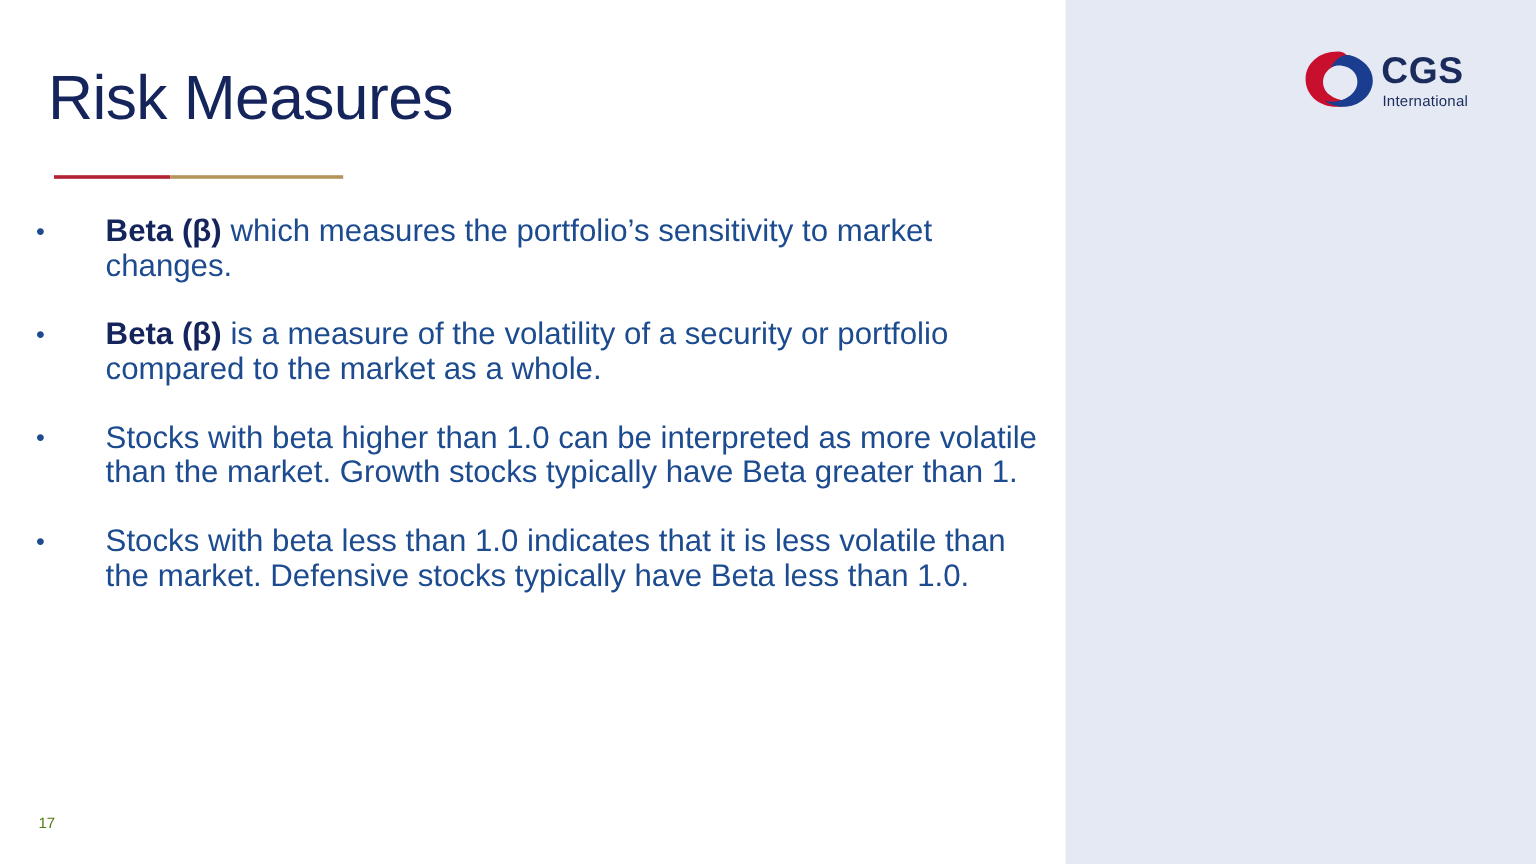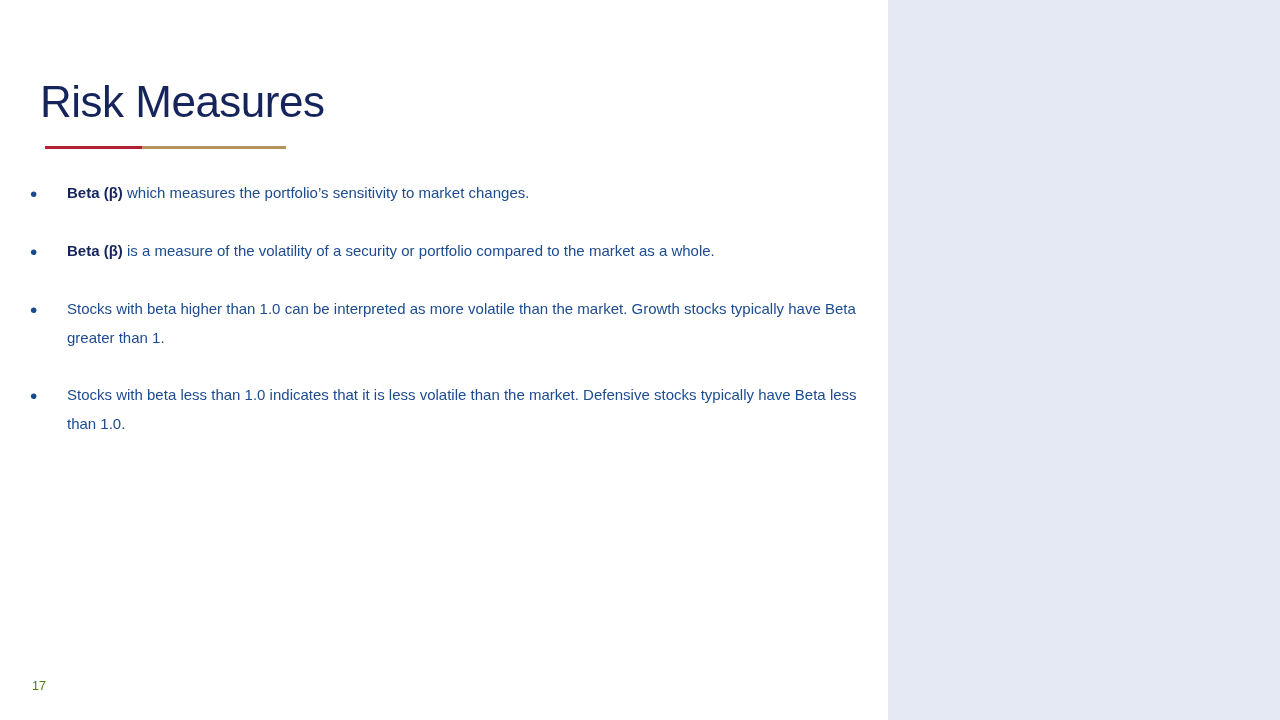--- a/index.html
+++ b/index.html
@@ -56,26 +56,25 @@
     left: 67px;
     top: 37px;
     color: #1a2b5c;
     font-size: 12.5px;
     letter-spacing: 0.2px;
   }
   .title {
     position: absolute;
     left: 40px;
     top: 50px;
-    font-size: 44px;
+    font-size: 52px;
     color: #15255c;
     font-weight: normal;
     letter-spacing: -0.5px;
     line-height: 64px;
-    margin-top: 20px;
   }
   .rule {
     position: absolute;
     left: 45px;
     top: 146px;
     width: 241px;
     height: 3px;
   }
   .rule .seg-red {
     position: absolute;
@@ -108,42 +107,51 @@
     width: 37px;
     flex: 0 0 37px;
     color: #1d4b8f;
     font-size: 21px;
     line-height: 29px;
     padding-top: 1px;
   }
   .bullet .text {
     flex: 1;
     color: #1d4b8f;
-    font-size: 15px;
+    font-size: 26px;
     line-height: 29px;
+    margin-left: 21px;
   }
   .bullet .text b {
     font-weight: bold;
     color: #15255c;
   }
   .page-number {
     position: absolute;
     left: 32px;
     top: 679px;
     font-size: 12.5px;
     color: #4d7c0f;
   }
 </style>
 </head>
 <body>
 
 <div class="slide">
 
   <div class="right-panel"></div>
 
+  <div class="logo">
+    <svg class="logo-mark" viewBox="0 0 62 52">
+      <path d="M30 3 C14 3 3 13 3 26 C3 39 14 49 29 49 C36 49 42 46 45 42 C38 45 29 44 23 39 C15 33 16 21 25 16 C31 12 39 13 44 17 C41 8 36 3 30 3 Z" fill="#c8102e"></path>
+      <path d="M40 6 C51 9 59 17 59 27 C59 39 48 49 34 49 C28 49 23 47 19 44 C27 46 36 44 42 38 C49 31 47 20 38 16 C33 14 28 14 24 16 C28 9 34 5 40 6 Z" fill="#1a3d8f"></path>
+    </svg>
+    <div class="logo-text">CGS</div>
+    <div class="logo-sub">International</div>
+  </div>
 
   <div class="title">Risk Measures</div>
 
   <div class="rule">
     <div class="seg-red"></div>
     <div class="seg-gold"></div>
   </div>
 
   <div class="bullets">
 

